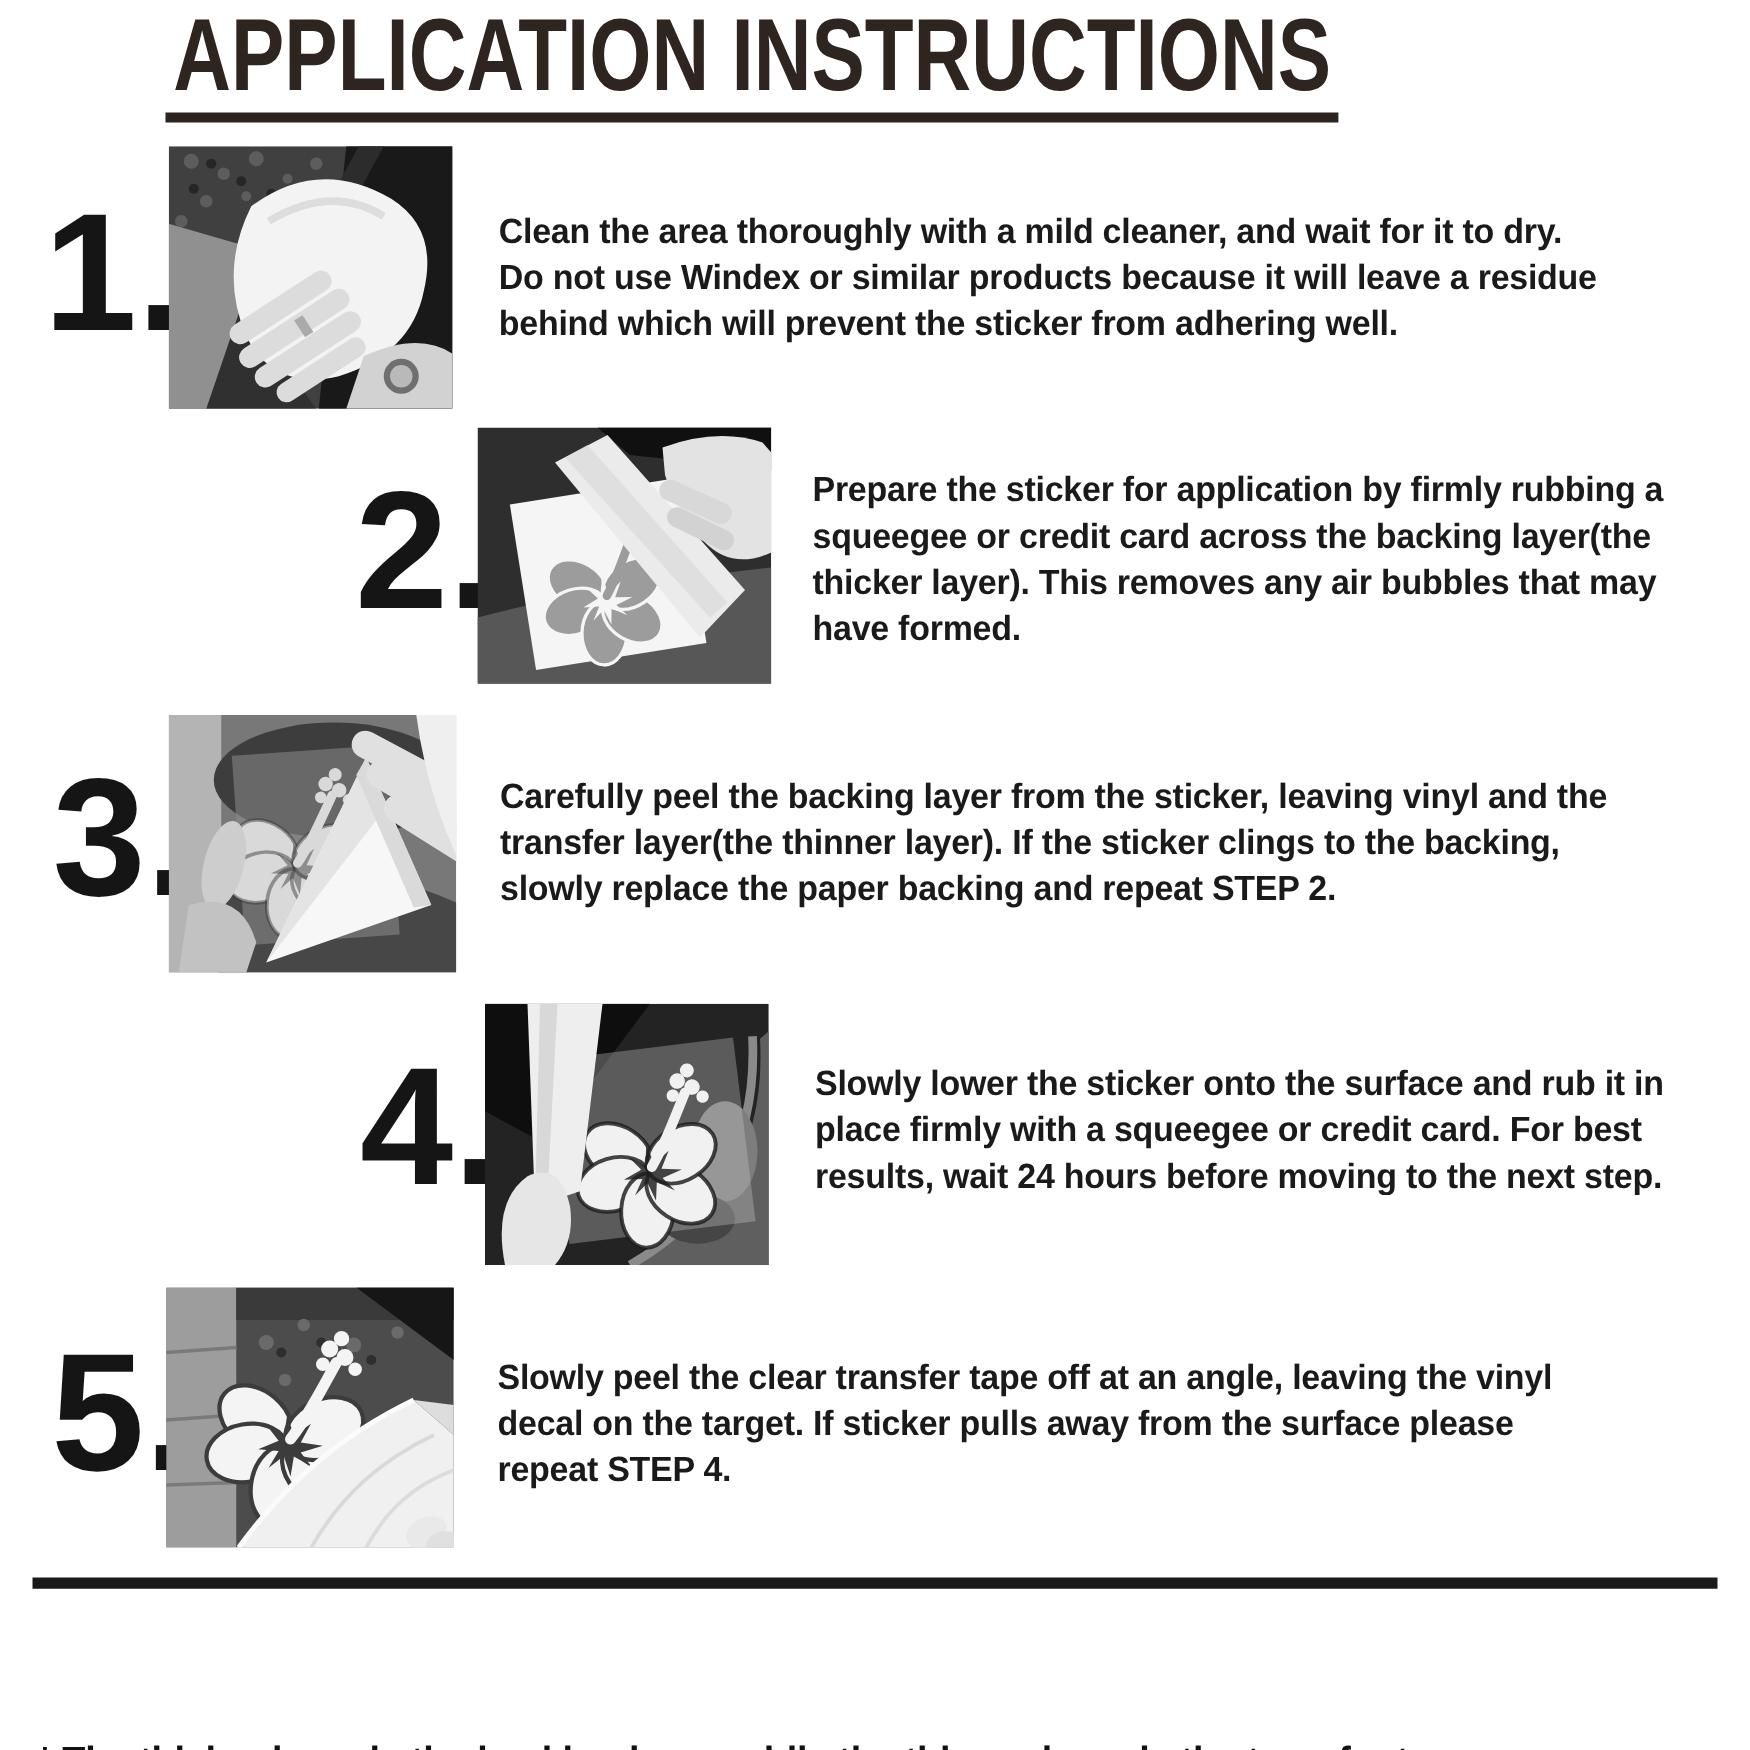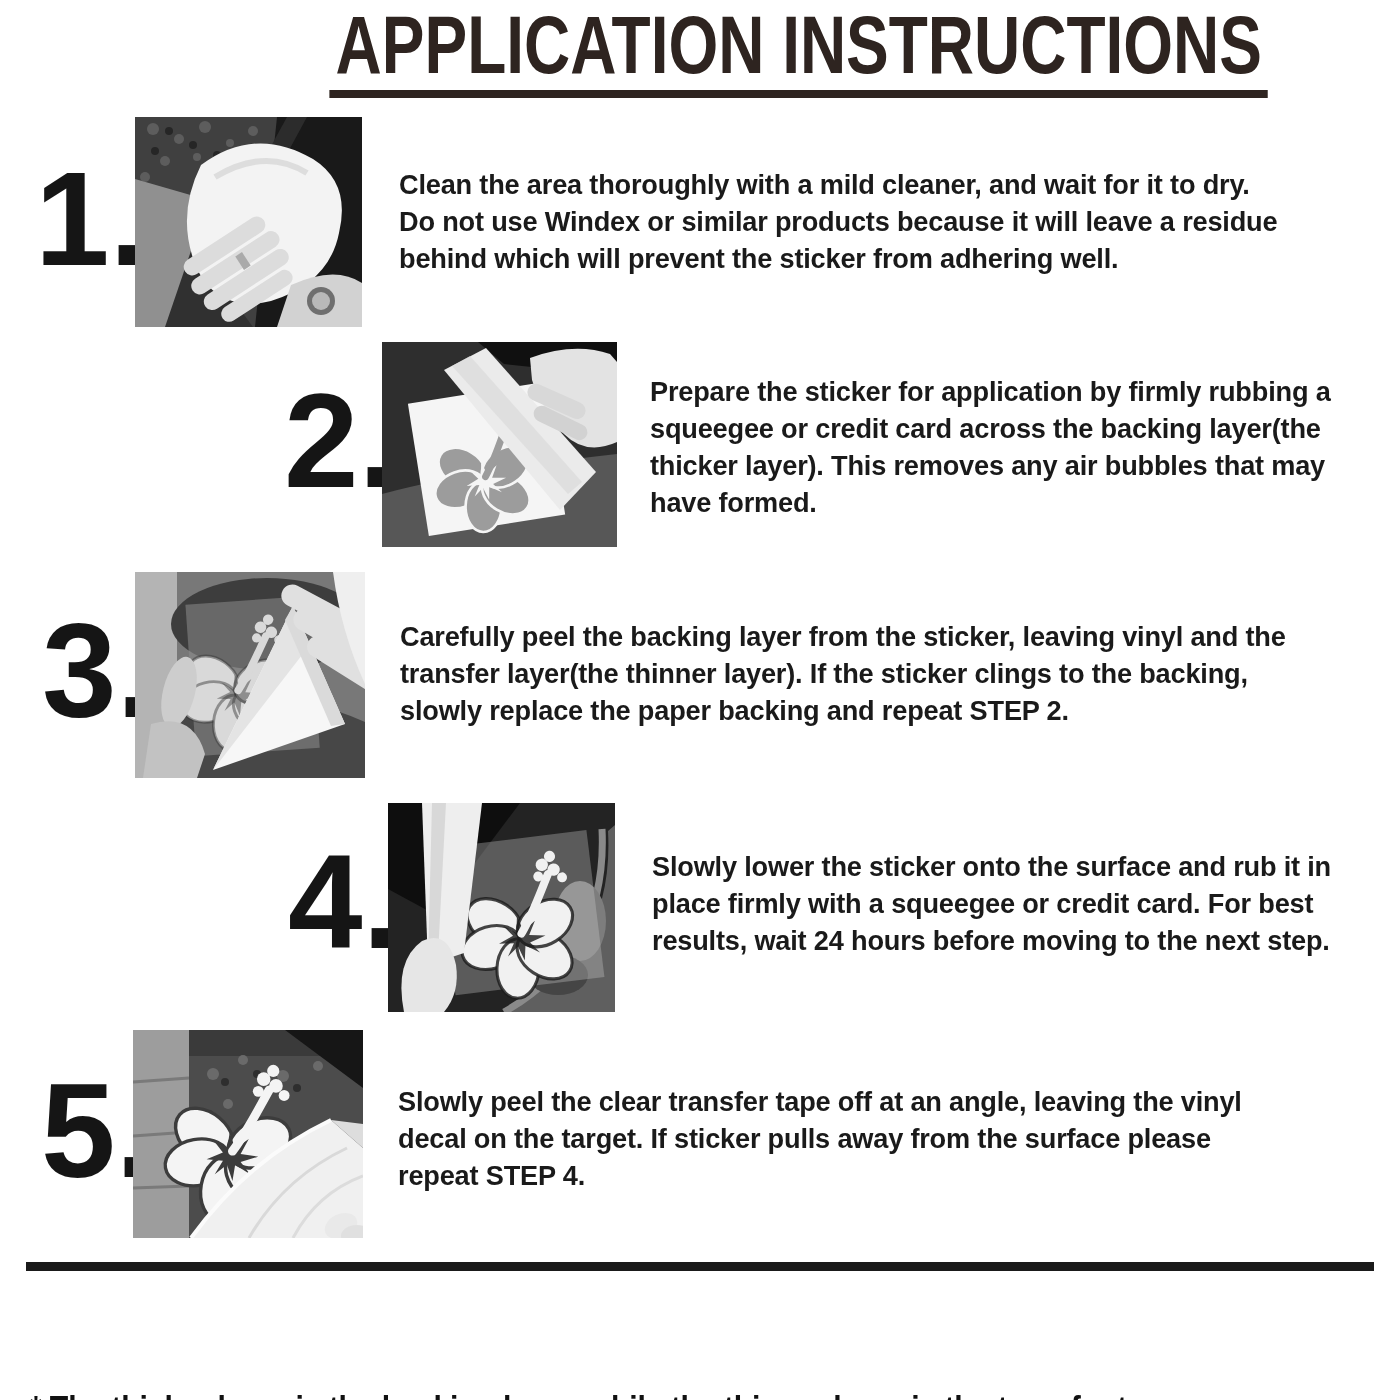--- a/index.html
+++ b/index.html
@@ -1,21 +1,21 @@
 <!DOCTYPE html>
 <html><head>
 <meta charset="utf-8">
 <style>
   html,body{margin:0;padding:0;background:#ffffff;}
   .page{
     position:relative;width:1400px;height:1400px;background:#ffffff;
     font-family:"Liberation Sans",sans-serif;overflow:hidden;color:#1a1a1a;
   }
   
-  .title-wrap{position:absolute;top:4px;left:0;width:100%;text-align:right;}
+  .title-wrap{position:absolute;top:4px;left:0;width:100%;text-align:left;}
   .title{
     display:inline-block;margin:0;font-size:82px;font-weight:700;line-height:1;
     color:#2e2420;white-space:nowrap;letter-spacing:0;
     padding:0 8px 4px;border-bottom:8px solid #2e2420;
     transform:scaleX(0.78);transform-origin:50% 0;
   }
   
   .step-num{
     position:absolute;font-size:134px;font-weight:700;line-height:0.8;
     color:#151515;white-space:nowrap;

